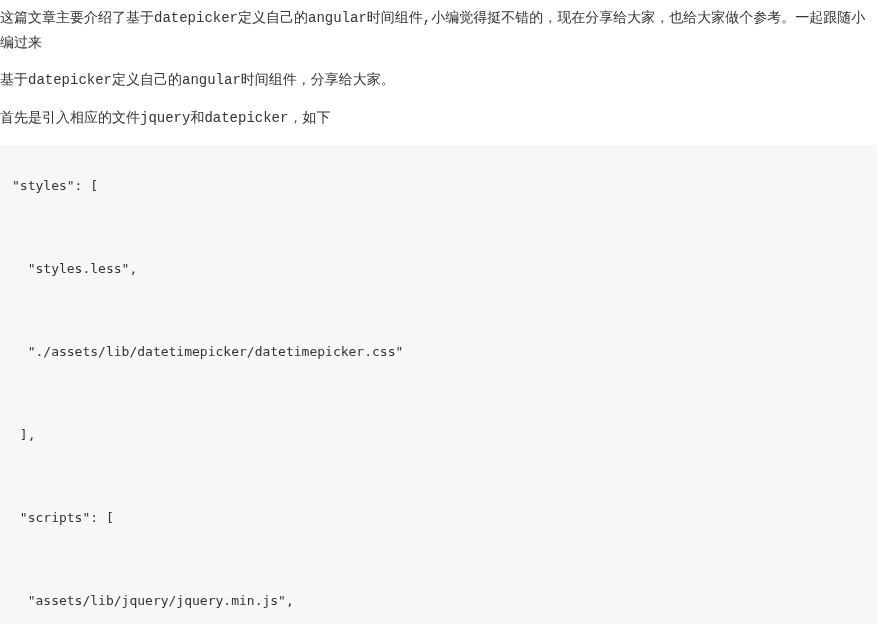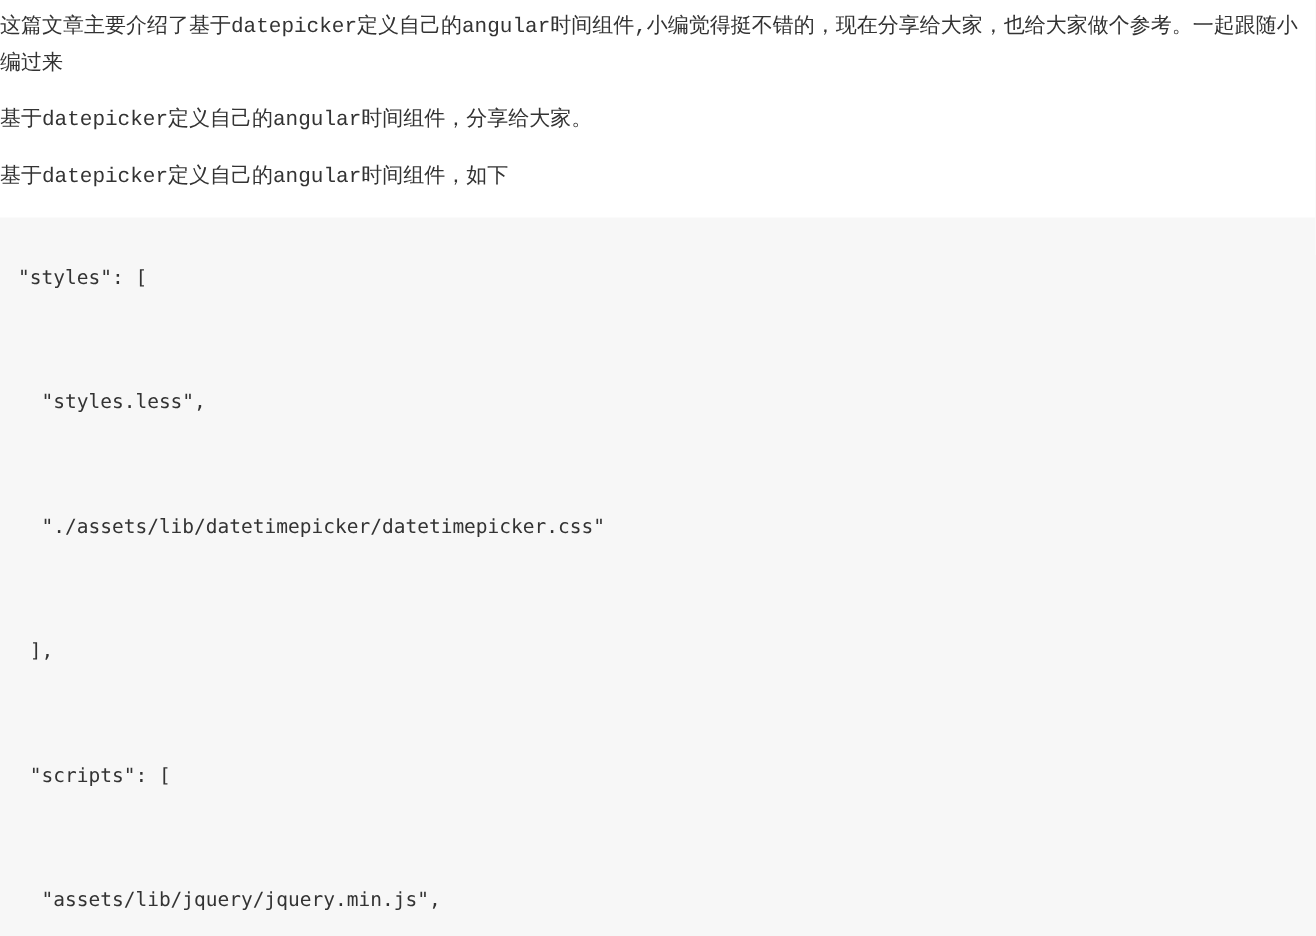--- a/index.html
+++ b/index.html
@@ -29,21 +29,21 @@
     }
     .code-line {
       font-family: "SimSun", "NSimSun", monospace;
     }
   </style>
 </head>
 <body>
 
 <p class="paragraph">这篇文章主要介绍了基于datepicker定义自己的angular时间组件,小编觉得挺不错的，现在分享给大家，也给大家做个参考。一起跟随小编过来</p>
 <p class="paragraph">基于datepicker定义自己的angular时间组件，分享给大家。</p>
-<p class="paragraph">基于datepicker定义自己的angular时间组件，如下</p>
+<p class="paragraph">首先是引入相应的文件jquery和datepicker，如下</p>
 
 <div class="code-block">
 <div class="code-line">"styles": [</div>
 <div class="code-line">&nbsp;</div>
 <div class="code-line">  "styles.less",</div>
 <div class="code-line">&nbsp;</div>
 <div class="code-line">  "./assets/lib/datetimepicker/datetimepicker.css"</div>
 <div class="code-line">&nbsp;</div>
 <div class="code-line"> ],</div>
 <div class="code-line">&nbsp;</div>

